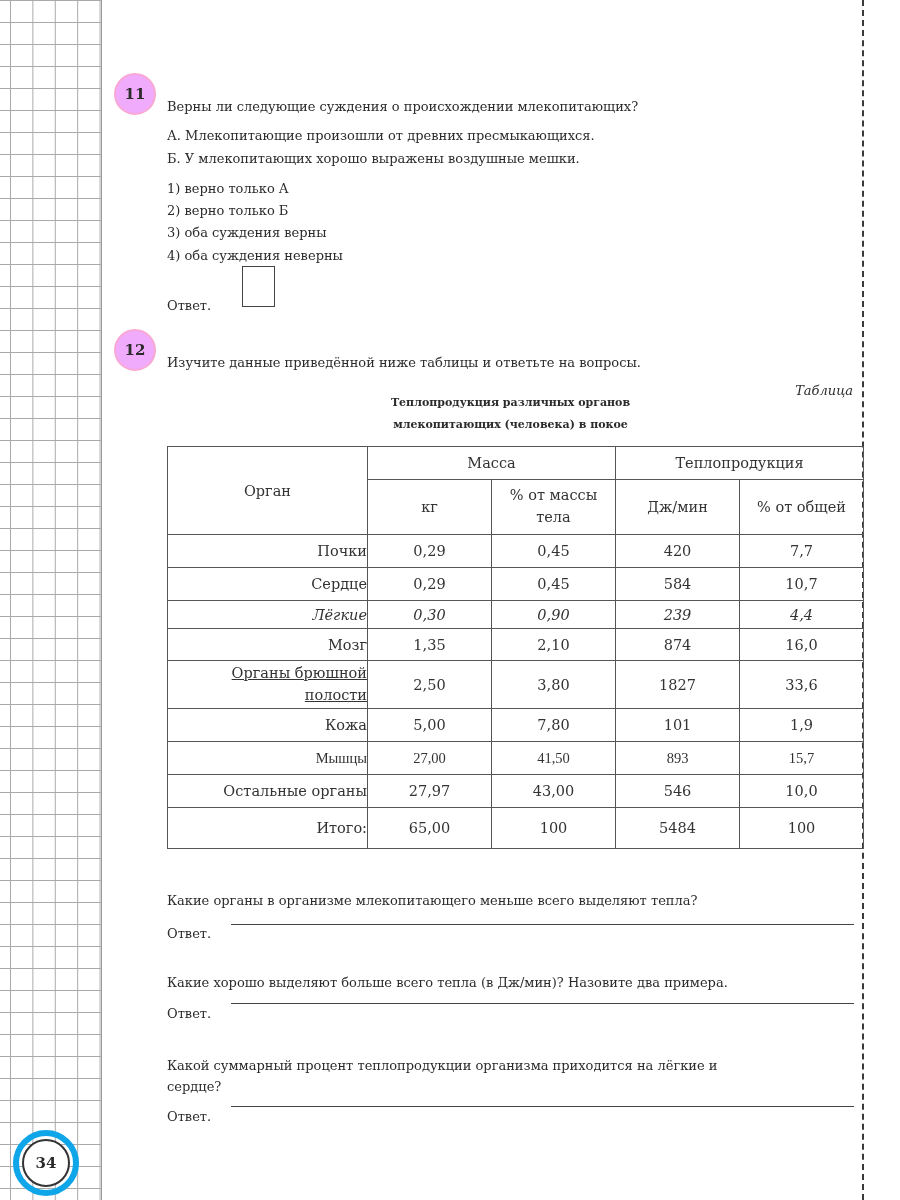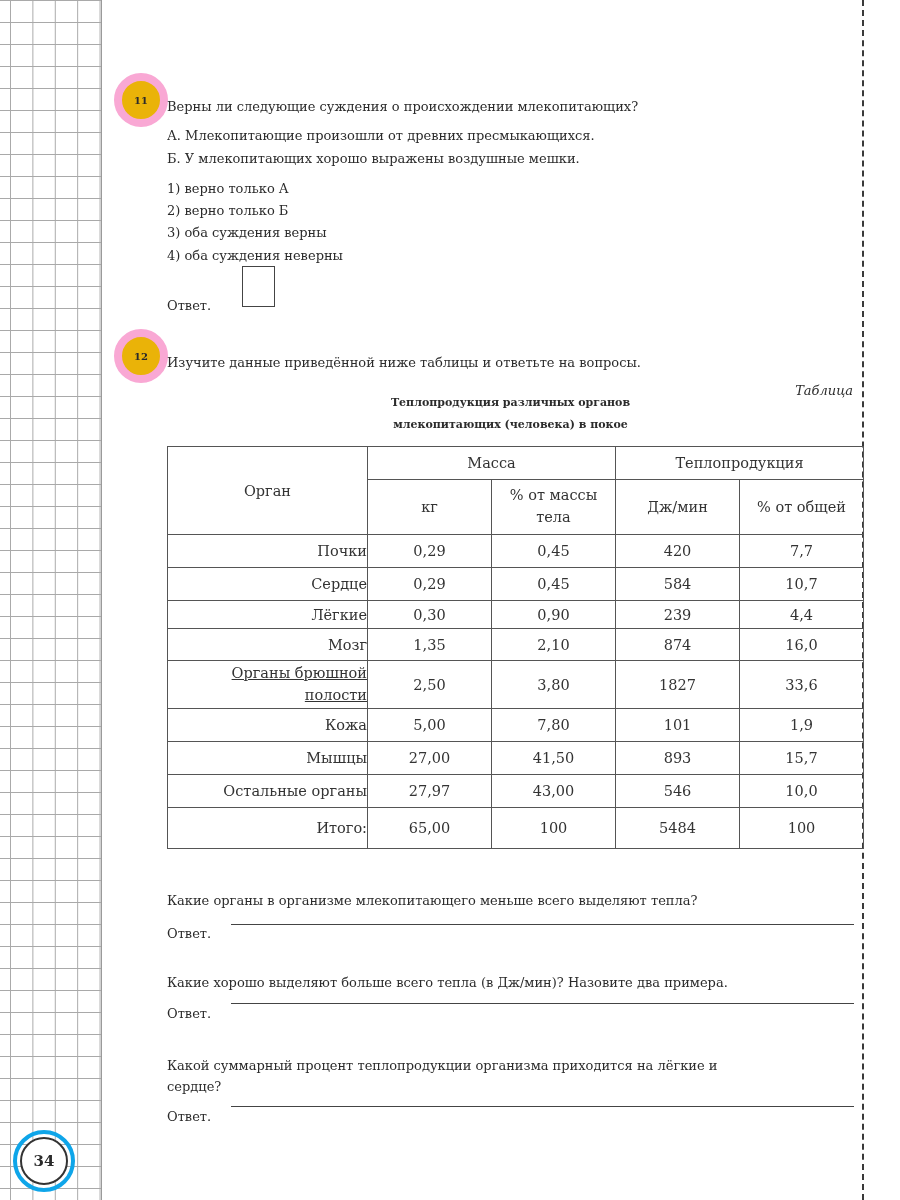--- a/index.html
+++ b/index.html
@@ -18,43 +18,43 @@
     background-size: 22.4px 22px;
     background-position: 10px 0px;
     border-right: 1px solid #9a9a9a;
   }
   .dashed {
     position: absolute; left: 862px; top: 0; width: 0; height: 1200px;
     border-left: 2px dashed #3a3a3a;
   }
   .abs { position: absolute; }
   .qnum {
-    position: absolute; width: 38px; height: 38px; border: 8px solid #f9a8d4;
+    position: absolute; width: 38px; height: 38px; border: 2px solid #f9a8d4;
     border-radius: 50%; display: flex; align-items: center; justify-content: center;
-    font-weight: bold; font-size: 10px; background: #eab308;
+    font-weight: bold; font-size: 15px; background: #f0abfc;
   }
   .text { font-size: 13px; white-space: nowrap; line-height: 1; margin-top: 16px; }
   .answer-box {
     position: absolute; left: 242px; top: 266px; width: 31px; height: 39px;
     border: 1.5px solid #444; background: #fff;
   }
   .answer-line { position: absolute; height: 0; border-bottom: 1.3px solid #444; }
   table.data {
     position: absolute; left: 167px; top: 446px; border-collapse: collapse;
     font-size: 14.5px; color: #333;
   }
   table.data td, table.data th {
     border: 1.3px solid #555; padding: 0; font-weight: normal;
   }
   .c-org { width: 193px; text-align: right; padding-left: 6px !important; }
   .c-num { text-align: center; }
   .table-title { text-align: center; font-weight: bold; font-size: 11px; }
   .page-num {
     position: absolute; left: 13px; top: 1130px; width: 54px; height: 54px;
-    border: 4px solid #0ea5e9; border-radius: 50%;
+    border: 6px solid #0ea5e9; border-radius: 50%;
   }
   .page-num-inner {
     position: absolute; left: 3px; top: 3px; width: 44px; height: 44px;
     border: 2px solid #333; border-radius: 50%; background: #fff;
     display: flex; align-items: center; justify-content: center;
     font-weight: bold; font-size: 15px;
   }
 </style>
 </head>
 <body>
@@ -99,21 +99,21 @@
     <td class="c-num">420</td>
     <td class="c-num">7,7</td>
   </tr>
   <tr style="height:33px;">
     <td class="c-org">Сердце</td>
     <td class="c-num">0,29</td>
     <td class="c-num">0,45</td>
     <td class="c-num">584</td>
     <td class="c-num">10,7</td>
   </tr>
-  <tr style="height:28px;">
+  <tr style="height:28px;font-style:italic;">
     <td class="c-org">Лёгкие</td>
     <td class="c-num">0,30</td>
     <td class="c-num">0,90</td>
     <td class="c-num">239</td>
     <td class="c-num">4,4</td>
   </tr>
   <tr style="height:32px;">
     <td class="c-org">Мозг</td>
     <td class="c-num">1,35</td>
     <td class="c-num">2,10</td>
@@ -127,21 +127,21 @@
     <td class="c-num">1827</td>
     <td class="c-num">33,6</td>
   </tr>
   <tr style="height:33px;">
     <td class="c-org">Кожа</td>
     <td class="c-num">5,00</td>
     <td class="c-num">7,80</td>
     <td class="c-num">101</td>
     <td class="c-num">1,9</td>
   </tr>
-  <tr style="height:33px;">
+  <tr style="height:33px;font-family:Liberation Serif, serif;">
     <td class="c-org">Мышцы</td>
     <td class="c-num">27,00</td>
     <td class="c-num">41,50</td>
     <td class="c-num">893</td>
     <td class="c-num">15,7</td>
   </tr>
   <tr style="height:33px;">
     <td class="c-org">Остальные органы</td>
     <td class="c-num">27,97</td>
     <td class="c-num">43,00</td>

